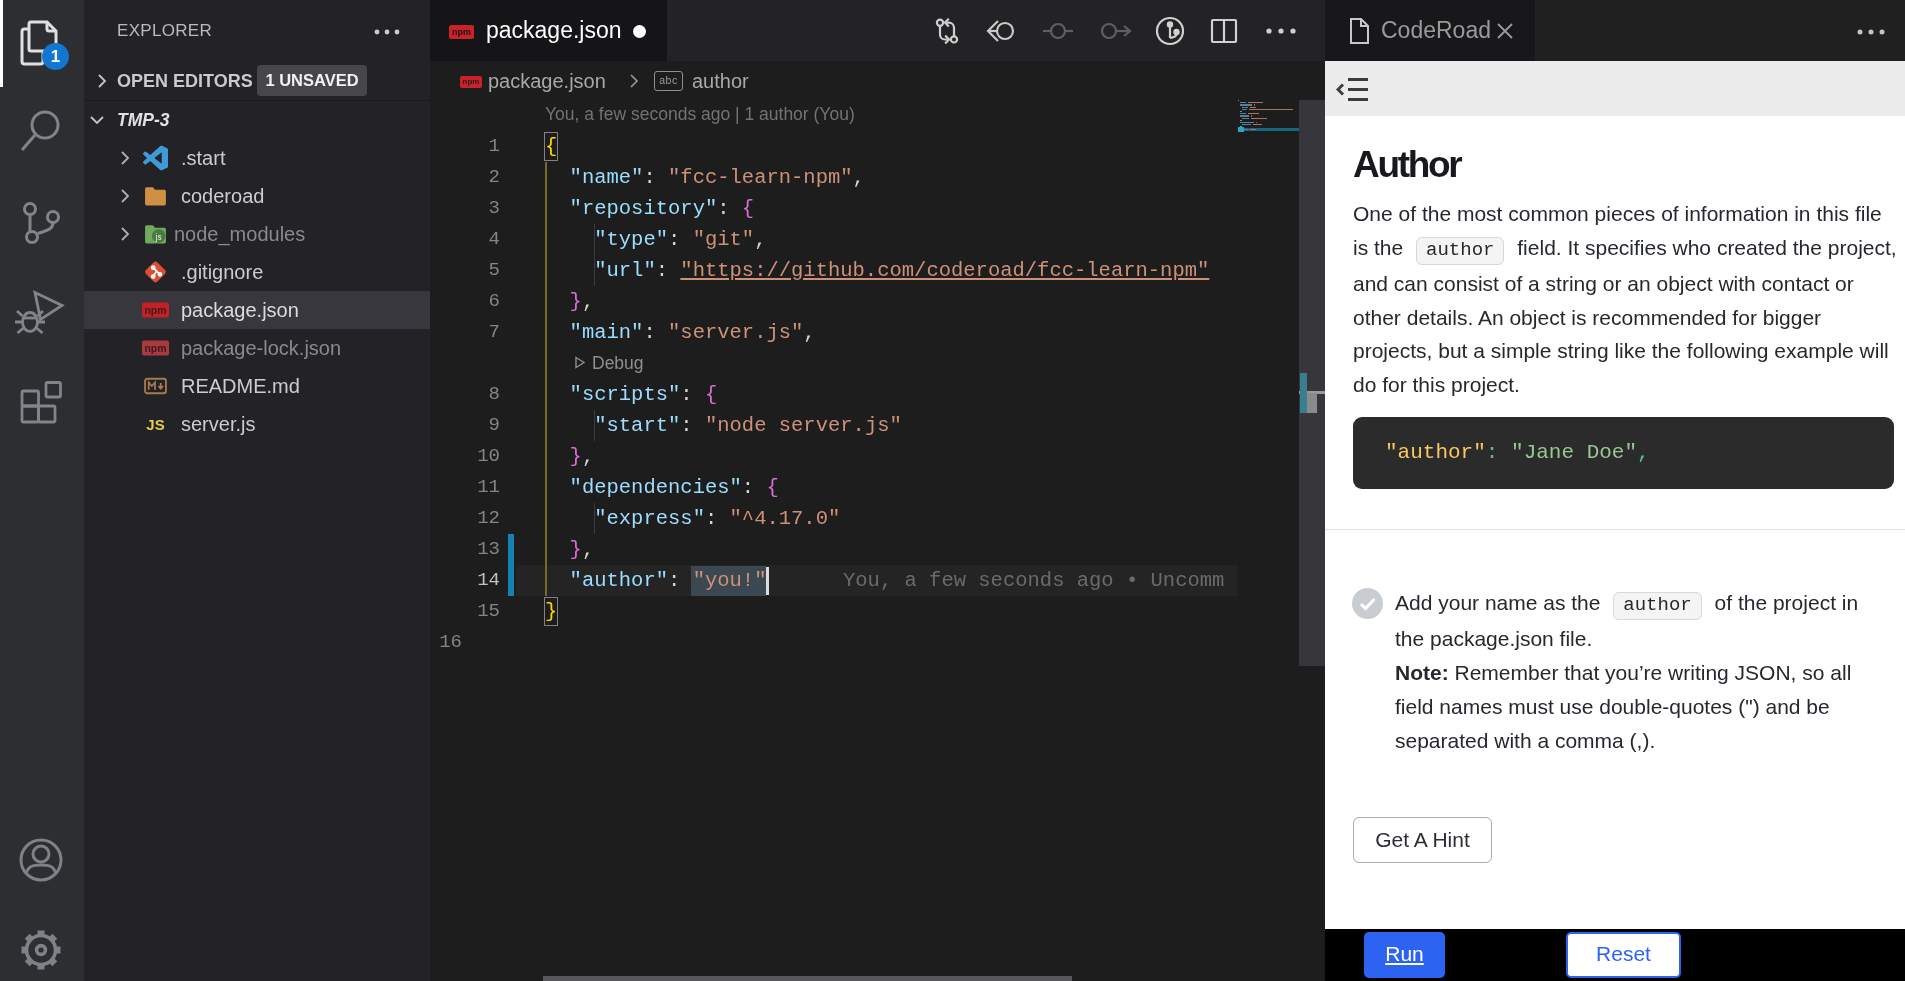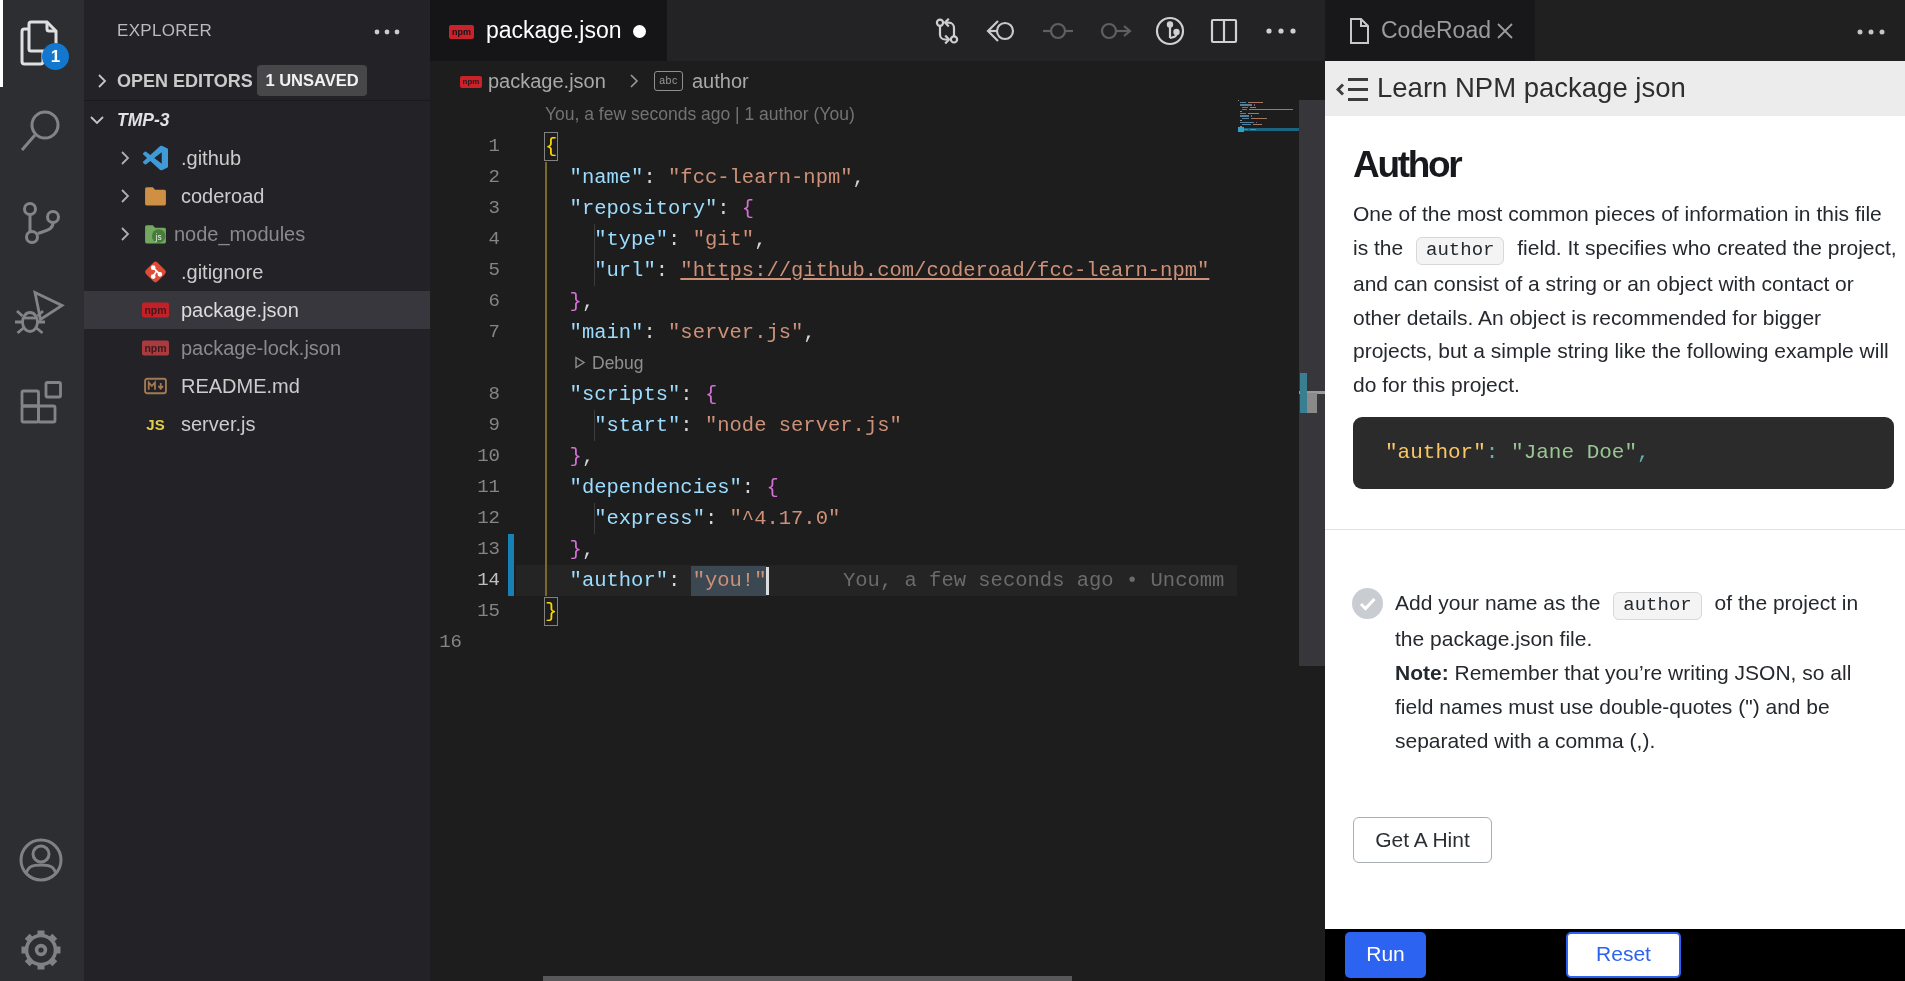--- a/index.html
+++ b/index.html
@@ -134,21 +134,21 @@
     <div class="sb-label" style="left:33px;font-weight:bold;font-size:17.5px;color:#e2e2e2;">TMP-3</div>
   </div>
 
   <div class="sb-row" style="top:139px;">
     <svg class="chev" viewBox="0 0 16 16">
           <path d="M5 2 l6 6 -6 6" fill="none" stroke="#b0b0b0" stroke-width="1.8"></path>
         </svg>
     <svg class="ficon" viewBox="0 0 24 24">
           <path d="M23.15 2.587 L18.21.21 a1.494 1.494 0 0 0 -1.705.29 l-9.46 8.63 -4.12-3.128 a.999.999 0 0 0 -1.276.057 L.327 7.261 A1 1 0 0 0 .326 8.74 L3.899 12 .326 15.26 a1 1 0 0 0 .001 1.479 L1.65 17.94 a.999.999 0 0 0 1.276.057 l4.12-3.128 9.46 8.63 a1.492 1.492 0 0 0 1.704.29 l4.942-2.377 A1.5 1.5 0 0 0 24 20.06 V3.939 a1.5 1.5 0 0 0 -.85-1.352 z m-5.146 14.861 L10.826 12 18.004 6.552 z" fill="#3f9bd8"></path>
         </svg>
-    <div class="sb-label" style="left:97px;">.github</div>
+    <div class="sb-label" style="left:97px;">.start</div>
   </div>
   <div class="sb-row" style="top:177px;">
     <svg class="chev" viewBox="0 0 16 16">
           <path d="M5 2 l6 6 -6 6" fill="none" stroke="#b0b0b0" stroke-width="1.8"></path>
         </svg>
     <svg class="ficon" viewBox="0 0 24 24">
           <path d="M2 5 a1.5 1.5 0 0 1 1.5 -1.5 h6 l2 2.5 h9 a1.5 1.5 0 0 1 1.5 1.5 v12 a1.5 1.5 0 0 1 -1.5 1.5 h-17 A1.5 1.5 0 0 1 2 19.5 z" fill="#cf9044"></path>
         </svg>
     <div class="sb-label" style="left:97px;">coderoad</div>
   </div>
@@ -389,32 +389,31 @@
   </div>
   <div id="phead" class="abs">
     <svg class="abs" style="left:11px;top:14px;" width="34" height="30" viewBox="0 0 34 30">
           <g fill="none" stroke="#3c3c3c" stroke-width="3">
             <path d="M12 4.5 h20"></path>
             <path d="M12 14.5 h20"></path>
             <path d="M12 24.5 h20"></path>
             <path d="M7 9.5 L2 14.5 7 19.5"></path>
           </g>
         </svg>
-    <div class="abs" style="left:52px;top:0;height:55px;line-height:53px;color:#2e2e2e;font-size:27.5px;">Learn NPM package json</div>
   </div>
   <div class="abs" style="left:28px;top:144px;font-size:37px;font-weight:bold;letter-spacing:-2.3px;color:#17191c;">Author</div>
   <div class="abs" style="left:28px;top:197px;width:565px;font-size:21px;line-height:33.6px;color:#25292e;">One of the most common pieces of information in this file<br>is the <span class="icode">author</span> field. It specifies who created the project,<br>and can consist of a string or an object with contact or<br>other details. An object is recommended for bigger<br>projects, but a simple string like the following example will<br>do for this project.</div>
   <div class="abs" style="left:28px;top:417px;width:541px;height:72px;background:#2b2b2b;border-radius:9px;"></div>
   <div class="abs" style="left:60px;top:417px;height:72px;line-height:72px;font-family:'Liberation Mono',monospace;font-size:21px;"><span style="color:#fac863;">"author"</span><span style="color:#5fb3b3;">:</span> <span style="color:#99c794;">"Jane Doe"</span><span style="color:#5fb3b3;">,</span></div>
   <div class="abs" style="left:0;top:529px;width:580px;height:1px;background:#e2e2e2;"></div>
   <svg class="abs" style="left:27px;top:588px;" width="31" height="31" viewBox="0 0 31 31">
         <circle cx="15.5" cy="15.5" r="15.5" fill="#c9cdd1"></circle>
         <path d="M9 16 l4.5 4.5 L22.5 11" fill="none" stroke="#ffffff" stroke-width="3"></path>
       </svg>
   <div class="abs" style="left:70px;top:586px;width:520px;font-size:21px;line-height:34px;color:#25292e;">Add your name as the <span class="icode">author</span> of the project in<br>the package.json file.<br><b>Note:</b> Remember that you’re writing JSON, so all<br>field names must use double-quotes (") and be<br>separated with a comma (,).</div>
   <div class="abs" style="left:28px;top:817px;width:139px;height:46px;border:1.5px solid #a8adb2;border-radius:6px;background:#ffffff;color:#2b2e33;font-size:21px;text-align:center;line-height:43px;">Get A Hint</div>
   <div class="abs" style="left:0;top:929px;width:580px;height:52px;background:#000000;">
-    <div class="abs" style="left:20px;top:3px;width:81px;height:46px;background:#2d63f1;border-radius:5px;color:#ffffff;font-size:21px;text-align:center;line-height:44px;">Run</div>
+    <div class="abs" style="left:39px;top:3px;width:81px;height:46px;background:#2d63f1;border-radius:5px;color:#ffffff;font-size:21px;text-align:center;line-height:44px;text-decoration:underline;">Run</div>
     <div class="abs" style="left:241px;top:3px;width:115px;height:46px;background:#ffffff;border:2px solid #2d63f1;border-radius:5px;color:#2d63f1;font-size:21px;text-align:center;line-height:40px;">Reset</div>
   </div>
 </div>
 
 </div>
 
 </body></html>

